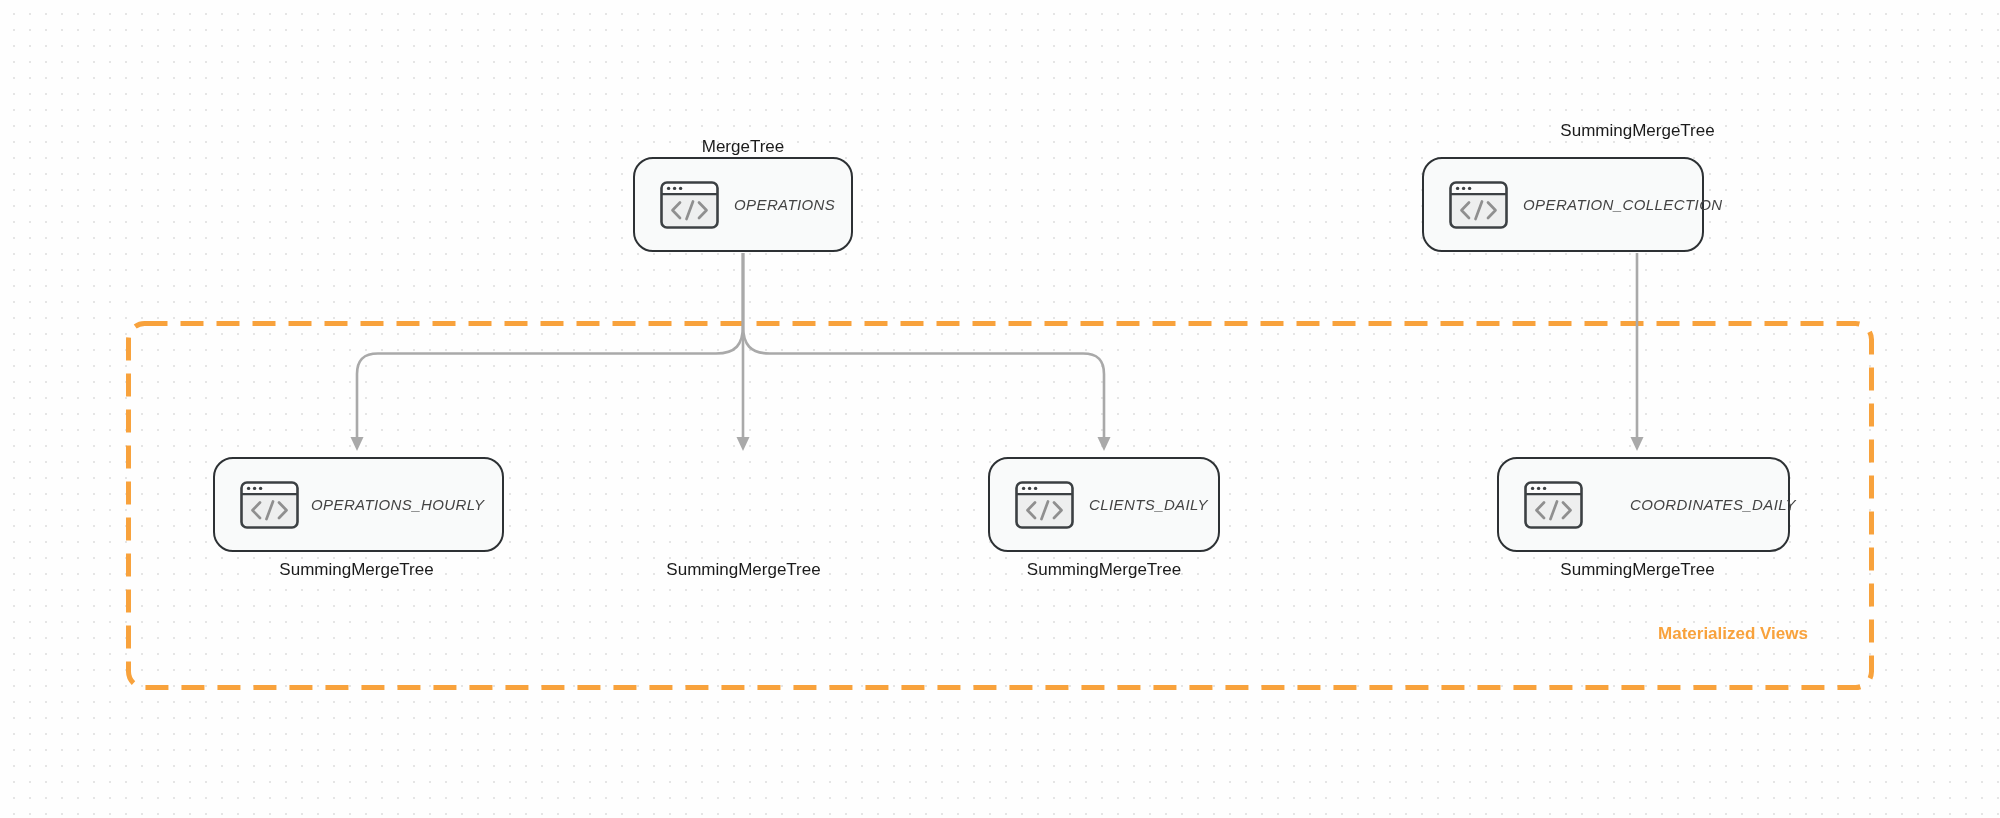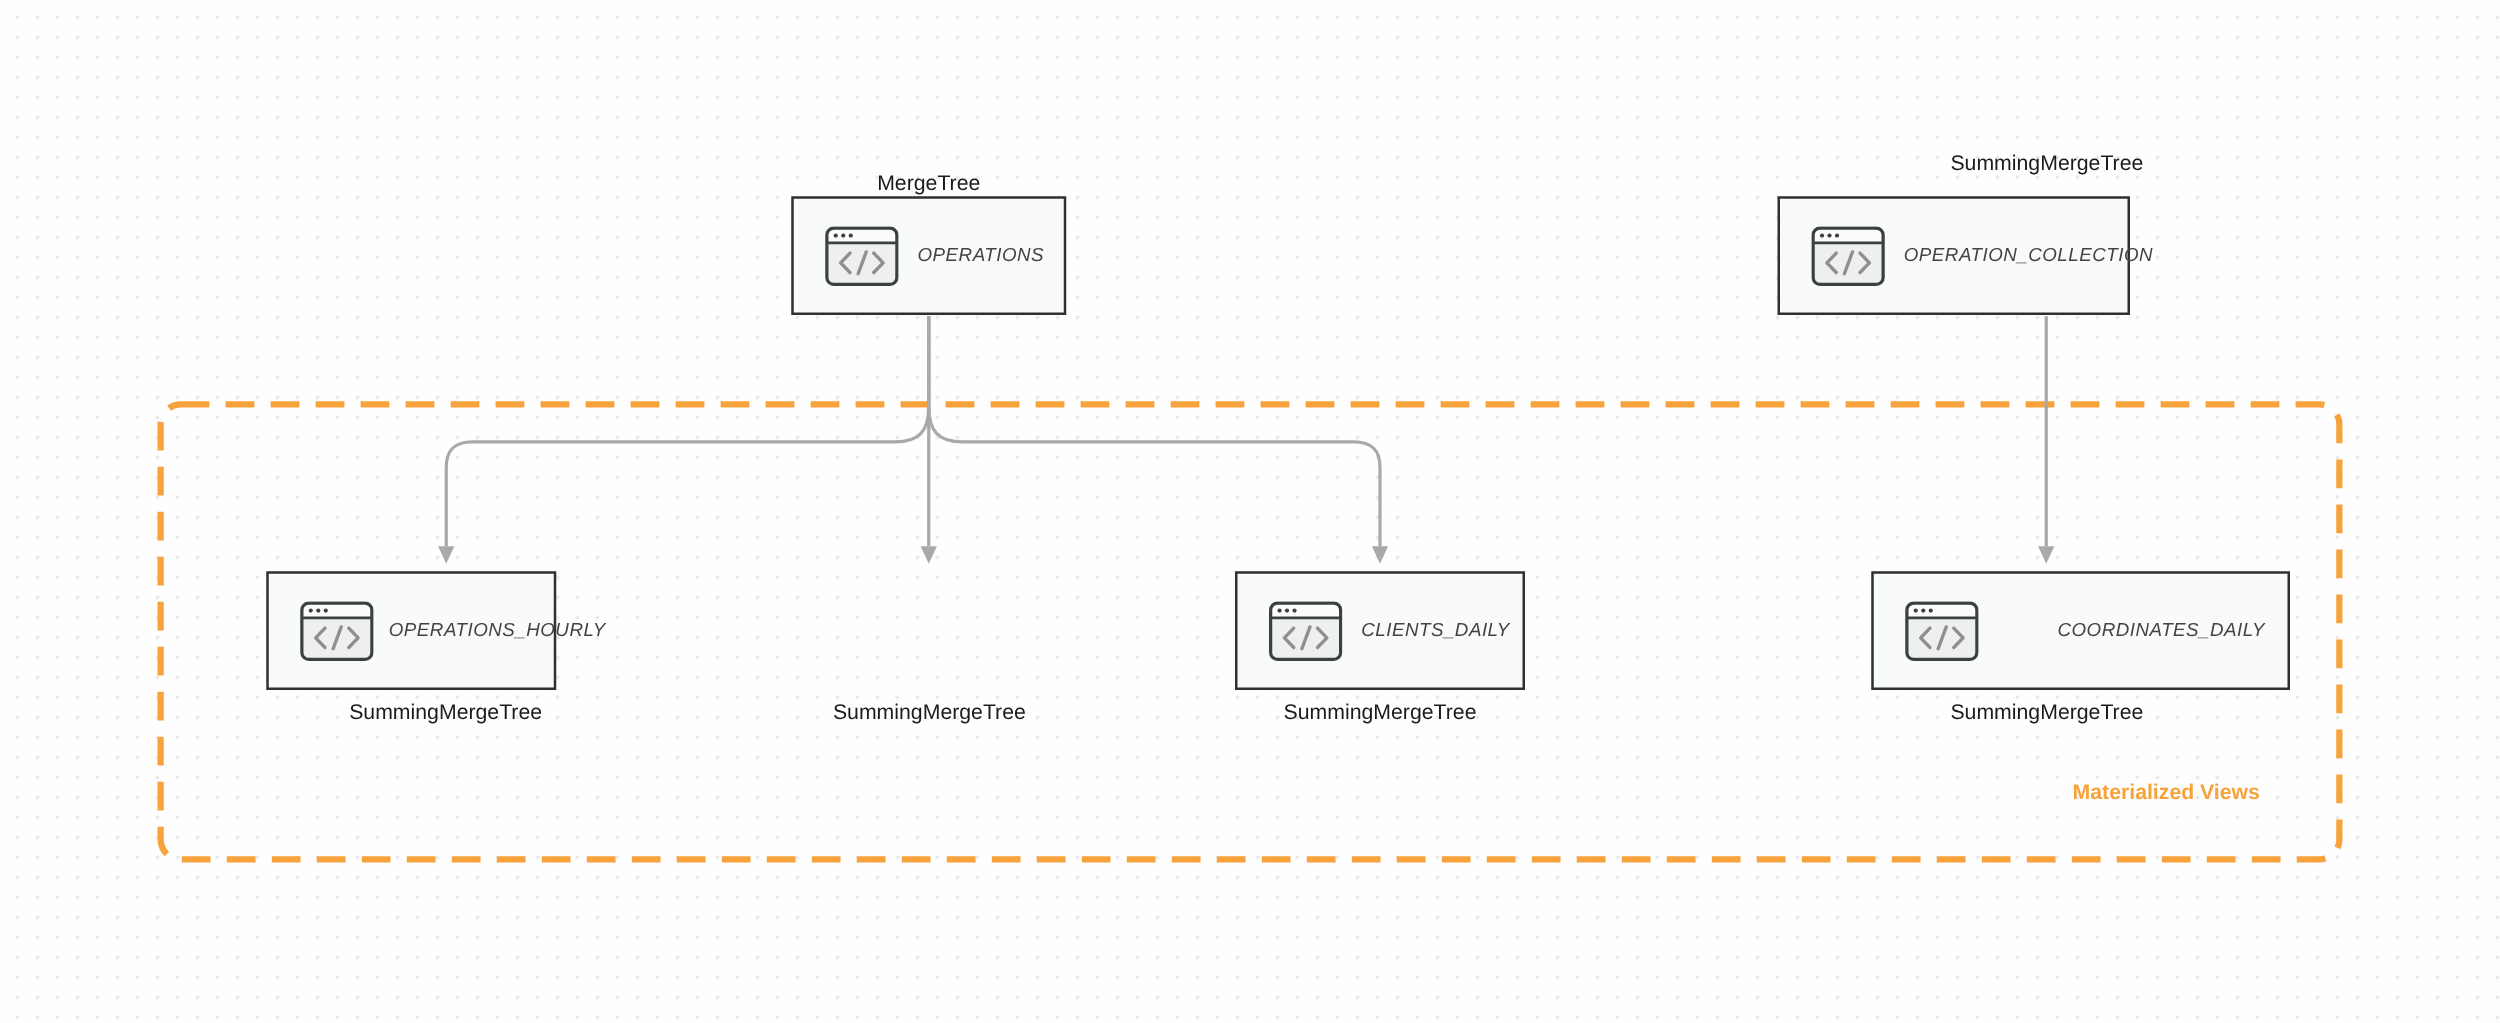--- a/index.html
+++ b/index.html
@@ -19,26 +19,25 @@
     position: absolute;
     left: 0; top: 0;
     width: 2000px; height: 818px;
   }
   .node {
     position: absolute;
     height: 95px;
     box-sizing: border-box;
     background: #f9fafa;
     border: 2.3px solid #2d3134;
-    border-radius: 0;
+    border-radius: 20px;
     display: flex;
     align-items: center;
     padding: 0 18px 0 25px;
     gap: 15px;
-    justify-content: space-between;
   }
   .node-icon { flex: 0 0 auto; display: flex; }
   .node-title {
     font-style: italic;
     font-size: 15px;
     font-weight: 500;
     letter-spacing: 0.4px;
     color: #434343;
     white-space: nowrap;
   }
@@ -125,21 +124,21 @@
         <g fill="none" stroke="#8f8f8f" stroke-width="2.7" stroke-linecap="round" stroke-linejoin="round">
           <polyline points="20,21.5 12.5,29.3 20,37"></polyline>
             <line x1="26.5" y1="38" x2="33" y2="20.5"></line>
             <polyline points="39,21.5 46.5,29.3 39,37"></polyline>
         </g>
       </svg>
     </span>
     <span class="node-title">OPERATION_COLLECTION</span>
   </div>
 
-  <div class="node" style="left:213px; top:457px; width:232px;gap:12px;">
+  <div class="node" style="left:213px; top:457px; width:291px;gap:12px;">
     <span class="node-icon">
       <svg width="59" height="48" viewBox="0 0 59 48">
         <rect x="1.5" y="1.5" width="56" height="45" rx="5.5" fill="#fcfcfc"></rect>
         <path d="M2.8,13.2 H56.2 V40.7 a4.8,4.8 0 0 1 -4.8,4.8 H7.6 a4.8,4.8 0 0 1 -4.8,-4.8 Z" fill="#eeefef"></path>
         <rect x="1.5" y="1.5" width="56" height="45" rx="5.5" fill="none" stroke="#3c4043" stroke-width="2.6"></rect>
         <line x1="1.5" y1="13.2" x2="57.5" y2="13.2" stroke="#3c4043" stroke-width="2.2"></line>
         <circle cx="8.6" cy="7.4" r="1.7" fill="#3c4043"></circle>
           <circle cx="14.6" cy="7.4" r="1.7" fill="#3c4043"></circle>
           <circle cx="20.6" cy="7.4" r="1.7" fill="#3c4043"></circle>
         <g fill="none" stroke="#8f8f8f" stroke-width="2.7" stroke-linecap="round" stroke-linejoin="round">
@@ -166,21 +165,21 @@
         <g fill="none" stroke="#8f8f8f" stroke-width="2.7" stroke-linecap="round" stroke-linejoin="round">
           <polyline points="20,21.5 12.5,29.3 20,37"></polyline>
             <line x1="26.5" y1="38" x2="33" y2="20.5"></line>
             <polyline points="39,21.5 46.5,29.3 39,37"></polyline>
         </g>
       </svg>
     </span>
     <span class="node-title">CLIENTS_DAILY</span>
   </div>
 
-  <div class="node" style="left:1497px; top:457px; width:335px;gap:47px;">
+  <div class="node" style="left:1497px; top:457px; width:293px;gap:47px;">
     <span class="node-icon">
       <svg width="59" height="48" viewBox="0 0 59 48">
         <rect x="1.5" y="1.5" width="56" height="45" rx="5.5" fill="#fcfcfc"></rect>
         <path d="M2.8,13.2 H56.2 V40.7 a4.8,4.8 0 0 1 -4.8,4.8 H7.6 a4.8,4.8 0 0 1 -4.8,-4.8 Z" fill="#eeefef"></path>
         <rect x="1.5" y="1.5" width="56" height="45" rx="5.5" fill="none" stroke="#3c4043" stroke-width="2.6"></rect>
         <line x1="1.5" y1="13.2" x2="57.5" y2="13.2" stroke="#3c4043" stroke-width="2.2"></line>
         <circle cx="8.6" cy="7.4" r="1.7" fill="#3c4043"></circle>
           <circle cx="14.6" cy="7.4" r="1.7" fill="#3c4043"></circle>
           <circle cx="20.6" cy="7.4" r="1.7" fill="#3c4043"></circle>
         <g fill="none" stroke="#8f8f8f" stroke-width="2.7" stroke-linecap="round" stroke-linejoin="round">

